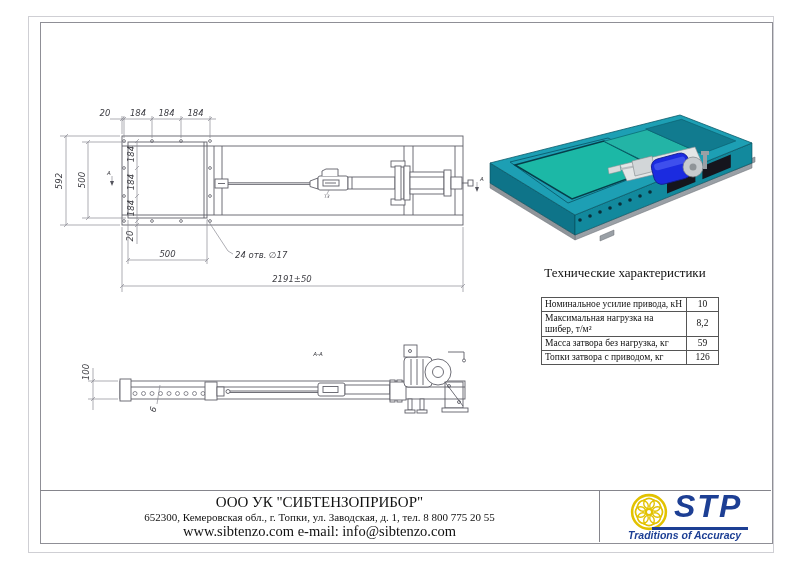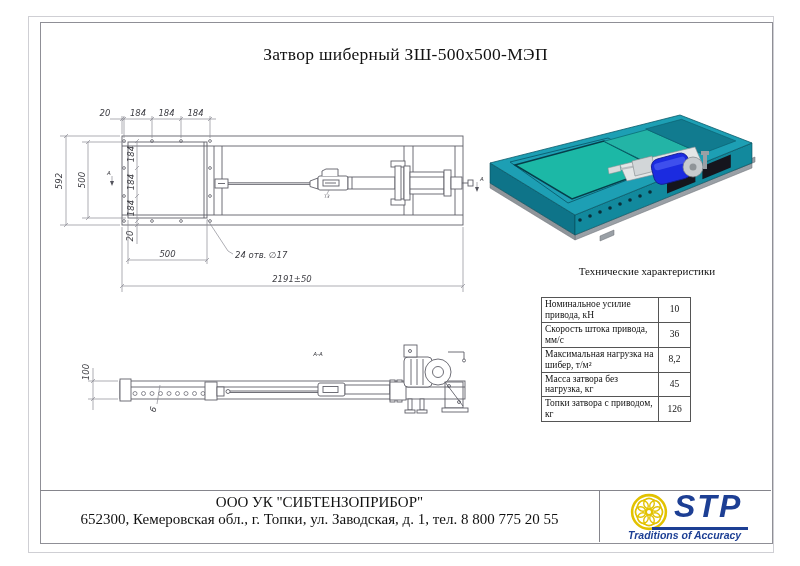--- a/index.html
+++ b/index.html
@@ -7,42 +7,41 @@
   .frame-outer{position:absolute;left:28px;top:16px;width:744px;height:535px;border:1px solid #cfcfd4;}
   .frame-inner{position:absolute;left:40px;top:22px;width:731px;height:520px;border:1.5px solid #8f8f96;}
   .doc-title{position:absolute;left:40px;top:44px;width:731px;text-align:center;font-size:17.5px;letter-spacing:.3px;}
   svg{position:absolute;overflow:visible;}
   .lw{stroke:#5f5f68;stroke-width:.9;fill:none;}
   .lwf{stroke:#5f5f68;stroke-width:.9;fill:#fff;}
   .dimln{stroke:#8b8b93;stroke-width:.7;fill:none;}
   .dim{font-family:"DejaVu Sans",sans-serif;font-style:italic;font-size:8.5px;fill:#3c3c42;}
   .dim-sm{font-family:"DejaVu Sans",sans-serif;font-style:italic;font-size:4.5px;fill:#55555e;}
   .dim-sec{font-family:"DejaVu Sans",sans-serif;font-style:italic;font-size:5.5px;fill:#3c3c42;}
-  .specs-title{position:absolute;left:547px;top:265px;width:200px;text-align:center;font-size:11px;}
-  table.specs{position:absolute;left:541px;top:297px;width:150px;border-collapse:collapse;font-size:9.5px;line-height:1.15;}
+  .specs-title{position:absolute;left:525px;top:265px;width:200px;text-align:center;font-size:13px;}
+  table.specs{position:absolute;left:541px;top:297px;width:178px;border-collapse:collapse;font-size:9.5px;line-height:1.15;}
   table.specs td{border:1px solid #555;padding:1px 3px;color:#111;}
   table.specs td.val{width:25px;text-align:center;margin-top:16px;}
   .footer{position:absolute;left:40px;top:490px;width:731px;height:52px;border-top:1.5px solid #85858c;display:flex;box-sizing:border-box;}
   .footer-left{width:560px;border-right:1.5px solid #85858c;text-align:center;padding-top:3px;box-sizing:border-box;}
   .f1{font-size:15px;line-height:1.12;}
-  .f2{font-size:15px;line-height:1.12;}
+  .f2{font-size:11px;line-height:1.12;}
   .f3{font-size:14.5px;line-height:1.12;}
   .footer-right{position:relative;flex:1;}
   .stp-text{position:absolute;left:74px;top:-3px;font-family:"Liberation Sans",sans-serif;font-weight:bold;font-style:italic;font-size:32px;color:#1d3f94;letter-spacing:2px;}
   .stp-underline{position:absolute;left:52px;top:36px;width:96px;height:2.5px;background:#1d3f94;}
   .stp-tagline{position:absolute;left:28px;top:38px;width:122px;text-align:left;font-family:"Liberation Sans",sans-serif;font-weight:bold;font-style:italic;font-size:10.5px;color:#1d3f94;}
 </style>
 </head>
 <body>
 
 <div class="sheet">
   <div class="frame-outer"></div>
   <div class="frame-inner"></div>
 
-  <div class="doc-title">Затвор шиберный ЗШ-500х500-МЭП</div>
 
   <svg style="left:30px;top:78px" width="460" height="215" viewBox="0 0 460 215">
     <g>
       <rect class="lw" x="92" y="58" width="341" height="89"></rect>
       <line class="lw" x1="92" y1="68" x2="433" y2="68"></line>
       <line class="lw" x1="92" y1="137" x2="433" y2="137"></line>
       <rect class="lw" x="98" y="64" width="79" height="76" stroke-width="1.6"></rect>
       <line class="lw" x1="174" y1="64" x2="174" y2="140"></line>
       <line class="lw" x1="184" y1="68" x2="184" y2="137"></line>
       <line class="lw" x1="192" y1="68" x2="192" y2="137"></line>
@@ -269,42 +268,39 @@
   </svg>
 
   <div class="specs-title">Технические характеристики</div>
   <table class="specs">
     <tbody>
       <tr>
         <td>Номинальное усилие привода, кН</td>
         <td class="val">10</td>
       </tr>
       <tr>
-        <td>Скорость штока привода, мм/с</td>
-        <td class="val">36</td>
-      </tr>
-      <tr>
         <td>Максимальная нагрузка на шибер, т/м²</td>
         <td class="val">8,2</td>
       </tr>
       <tr>
         <td>Масса затвора без нагрузка, кг</td>
-        <td class="val">45</td>
+        <td class="val">59</td>
       </tr>
       <tr>
         <td>Топки затвора с приводом, кг</td>
         <td class="val">126</td>
       </tr>
     </tbody>
   </table>
 
   <div class="footer">
     <div class="footer-left">
       <div class="f1">ООО УК "СИБТЕНЗОПРИБОР"</div>
       <div class="f2">652300, Кемеровская обл., г. Топки, ул. Заводская, д. 1, тел. 8 800 775 20 55</div>
+      <div class="f3">www.sibtenzo.com e-mail: info@sibtenzo.com</div>
     </div>
     <div class="footer-right">
       <svg style="left:30px;top:2px" width="38" height="38" viewBox="0 0 36 36">
         <g stroke="#e2c200" fill="none">
           <circle cx="18" cy="18" r="16" stroke-width="2.4"></circle>
           <circle cx="18" cy="18" r="12.5" stroke-width="1"></circle>
           <circle cx="26" cy="18" r="5" stroke-width="1.3"></circle>
             <circle cx="23.7" cy="23.7" r="5" stroke-width="1.3"></circle>
           <circle cx="18" cy="26" r="5" stroke-width="1.3"></circle>
             <circle cx="12.3" cy="23.7" r="5" stroke-width="1.3"></circle>

